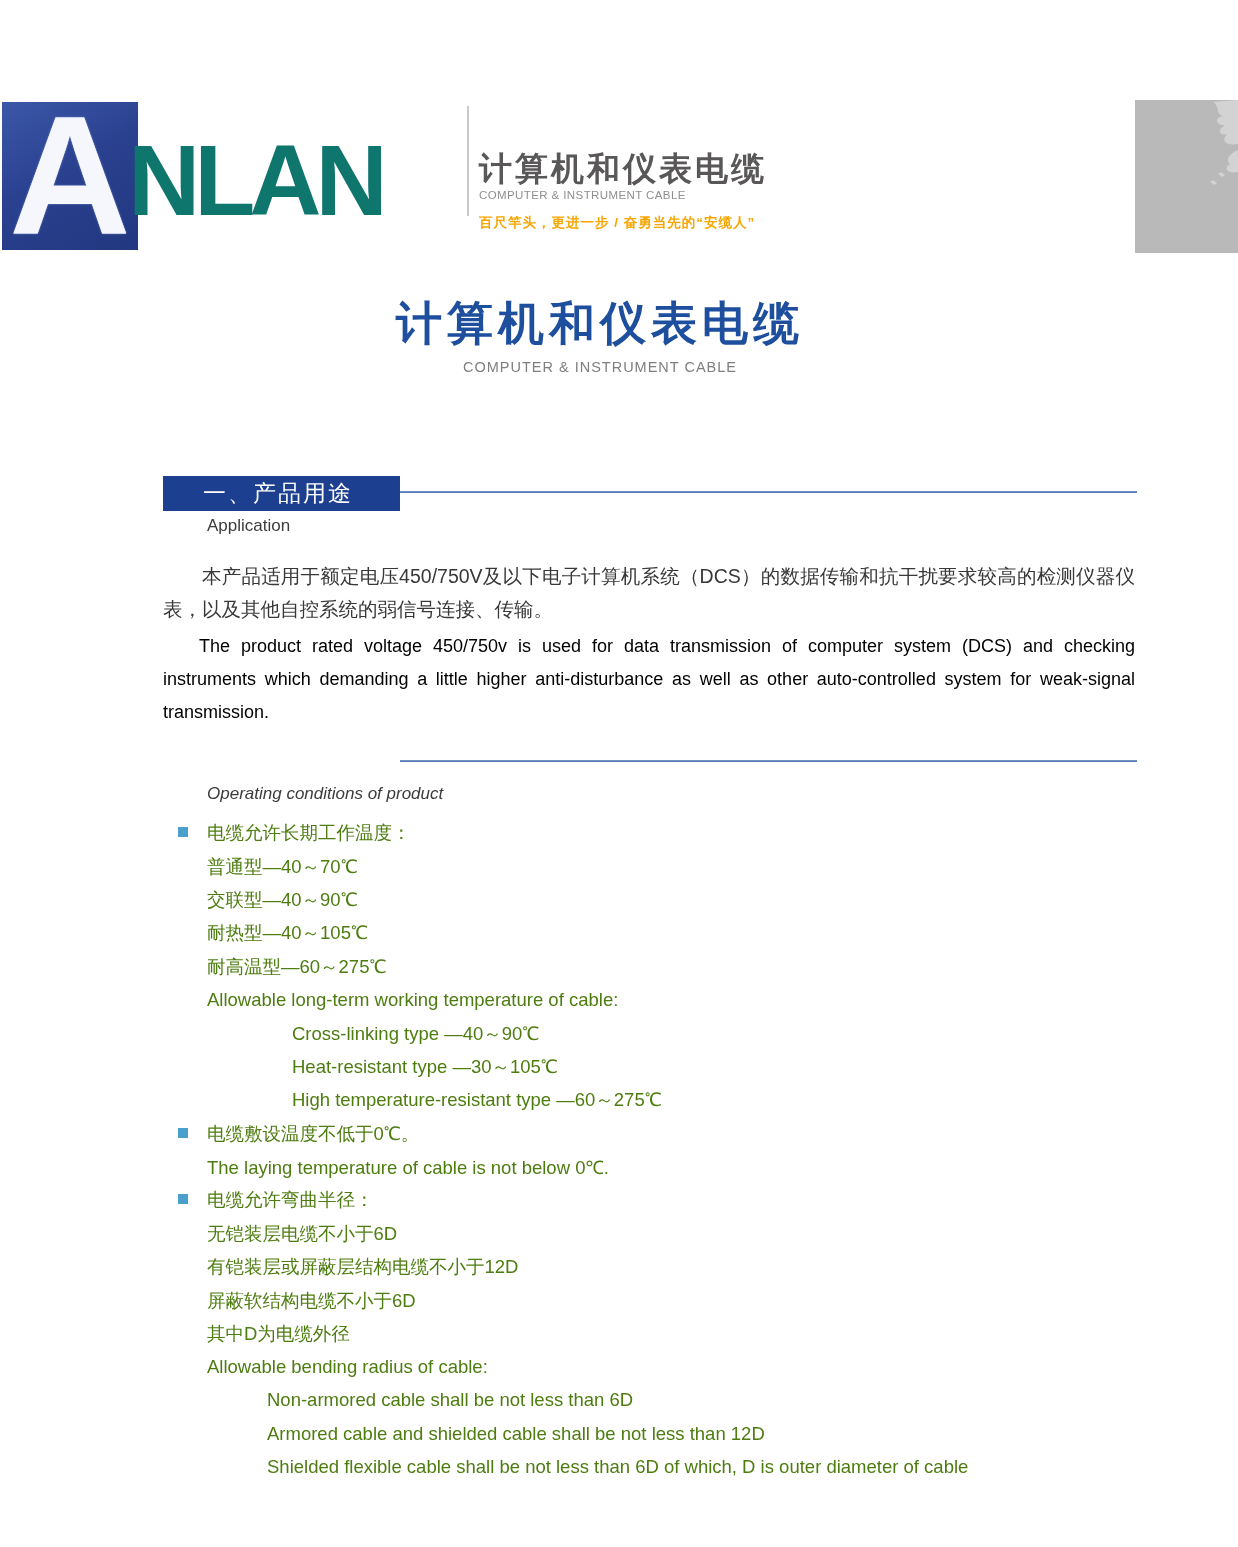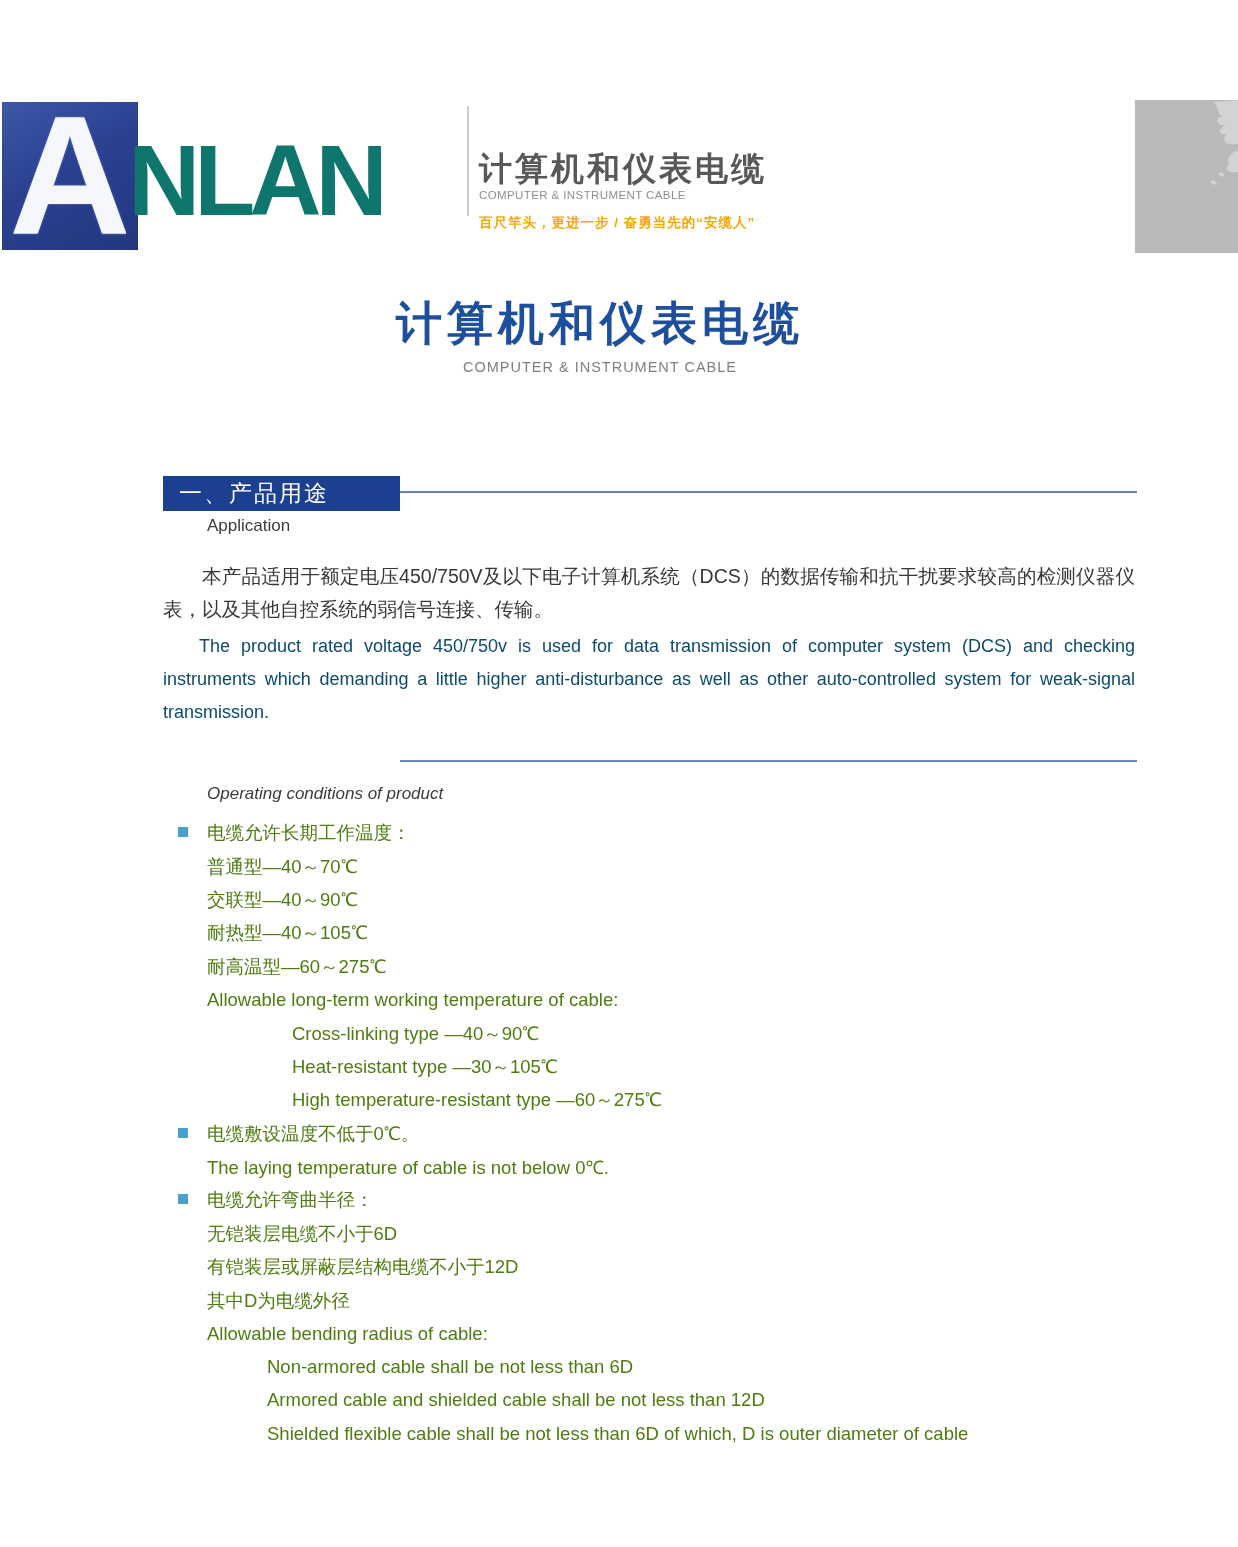--- a/index.html
+++ b/index.html
@@ -41,33 +41,33 @@
   .doc-title .cn { font-size:46px; line-height:56px; font-weight:bold; color:#1d4f9e; letter-spacing:5px; }
   .doc-title .en { font-size:14.5px; color:#7f7f7f; letter-spacing:1px; margin-top:8px; }
 
   
   .sec-head { position:absolute; left:163px; width:974px; height:35px; }
   .sec-head.s1 { top:476px; }
   .sec-head.s2 { top:745px; }
   .sec-box {
     position:absolute; left:0; top:0; width:237px; height:35px; background:#1c3f90;
     color:#ffffff; font-size:23px; letter-spacing:2px;
-    display:flex; align-items:center; padding-left:16px; box-sizing:border-box;
+    display:flex; align-items:center; padding-left:40px; box-sizing:border-box;
   }
   .sec-line { position:absolute; left:237px; right:0; top:15px; height:2px;
     background:linear-gradient(#7d97c9,#4a71b8); }
 
   .subhead { position:absolute; left:207px; font-size:17px; color:#3c3c3c; }
   .subhead.s1 { top:516px; }
   .subhead.s2 { top:784px;font-style:italic; }
 
   
   .para { position:absolute; left:163px; width:972px; text-align:justify; line-height:33px; }
   .para.cn { top:560px; font-size:19.5px; color:#383838; text-indent:2em; }
-  .para.en { top:630px; font-size:18px; color:#0c4a6e; text-indent:2em; }
+  .para.en { top:630px; font-size:18px; color:#000000; text-indent:2em; }
 
   
   .cond-list { position:absolute; left:207px; top:816px; width:930px; }
   .line { position:relative; height:33.4px; display:flex; align-items:center;
     font-size:18.5px; color:#4d7c0f; white-space:nowrap; }
   .line .sq { position:absolute; left:-29px; top:11px; width:10px; height:10px; background:#4aa0cd; }
   .line.indent-a { padding-left:85px; }
   .line.indent-b { padding-left:60px; }
 </style>
 </head>
@@ -153,20 +153,23 @@
         <span class="sq"></span>
         <span>电缆允许弯曲半径：</span>
       </div>
     <div class="line">
         <span>无铠装层电缆不小于6D</span>
       </div>
     <div class="line">
         <span>有铠装层或屏蔽层结构电缆不小于12D</span>
       </div>
     <div class="line">
+        <span>屏蔽软结构电缆不小于6D</span>
+      </div>
+    <div class="line">
         <span>其中D为电缆外径</span>
       </div>
     <div class="line">
         <span>Allowable bending radius of cable:</span>
       </div>
     <div class="line indent-b">
         <span>Non-armored cable shall be not less than 6D</span>
       </div>
     <div class="line indent-b">
         <span>Armored cable and shielded cable shall be not less than 12D</span>

